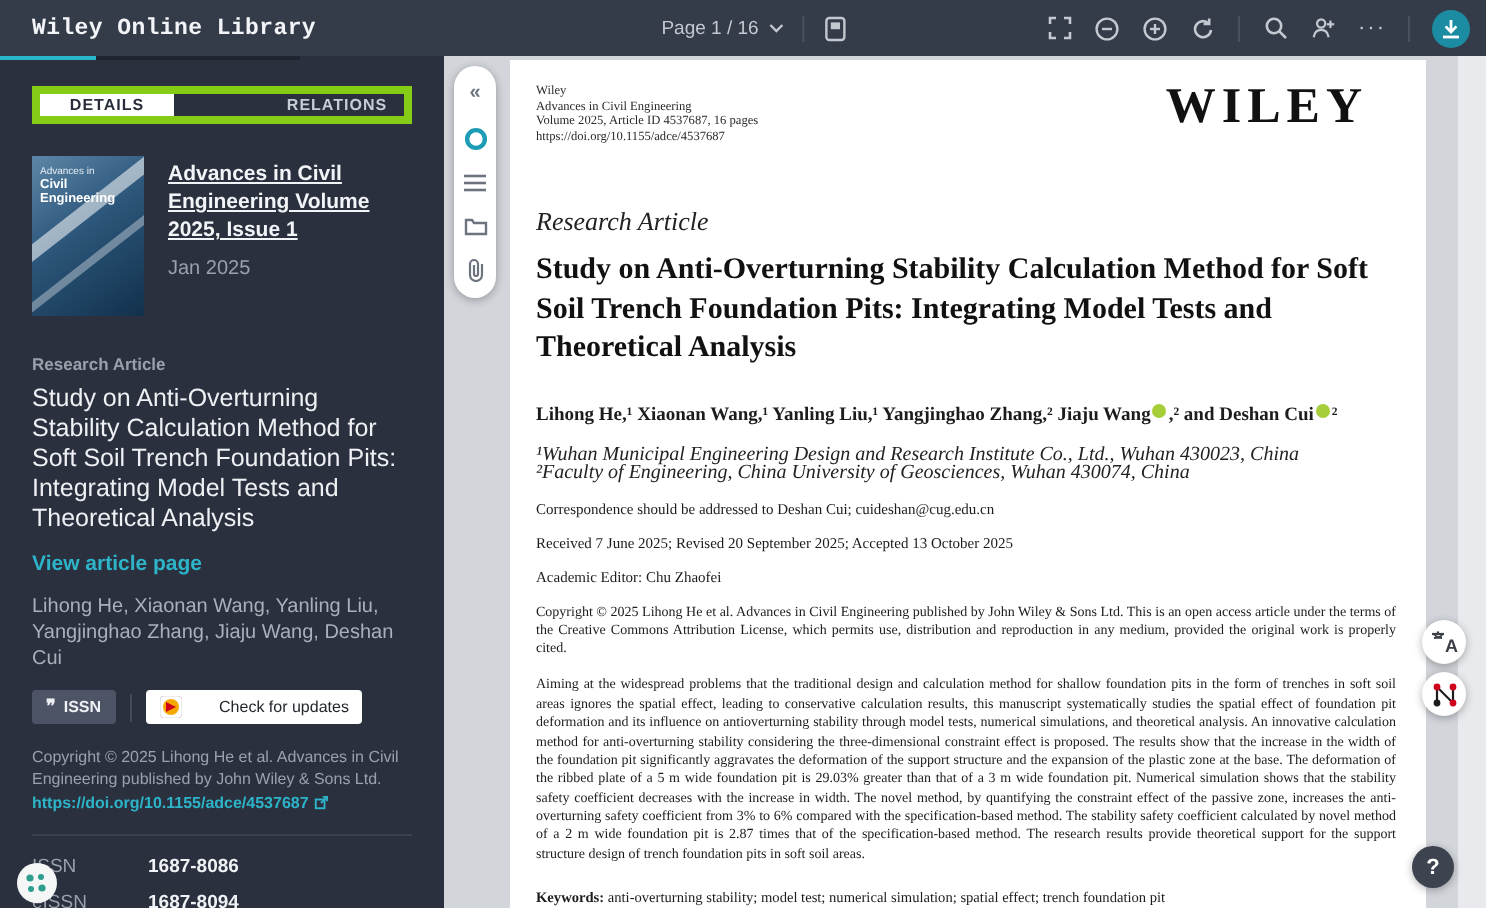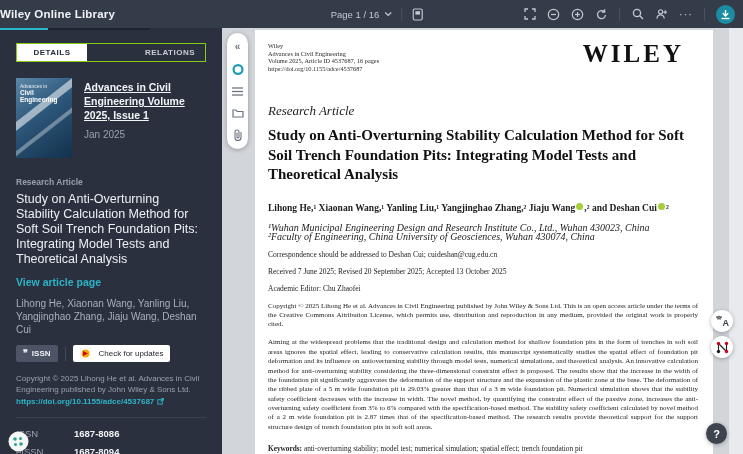--- a/index.html
+++ b/index.html
@@ -3,38 +3,38 @@
 <meta charset="utf-8">
 <style>
   * { margin:0; padding:0; box-sizing:border-box; }
   html,body { width:743px; height:454px; overflow:hidden; background:#d2d5da;
               font-family:"Liberation Sans", sans-serif; }
   .screen { position:relative; width:743px; height:454px; overflow:hidden; }
 
   
   .topbar { position:absolute; top:0; left:0; width:743px; height:28px;
             background:#353c49; z-index:20; display:flex; align-items:center; }
-  .brand { margin-left:0; font-size:11.5px; font-weight:bold; color:#f2f4f7; letter-spacing:.2px; }
+  .brand { margin-left:16px; font-size:11.5px; font-weight:bold; color:#f2f4f7; letter-spacing:.2px;font-family:Liberation Mono, monospace; }
   .topbar-center { position:absolute; left:50%; transform:translateX(-50%);
                    display:flex; align-items:center; gap:9px; color:#c3c8d1;padding-left:12px; }
   .page-indicator { font-size:9.5px; color:#c3c8d1; display:flex; align-items:center; gap:5px; }
   .tb-divider { width:1px; height:13px; background:#4a515e; }
   .topbar-right { position:absolute; right:8px; display:flex; align-items:center; gap:11px; }
   .tb-icon { width:13px; height:13px; display:flex; align-items:center; justify-content:center; color:#c3c8d1; }
   .tb-icon svg { display:block; }
   .more-dots { font-size:11px; color:#c3c8d1; letter-spacing:1px; line-height:13px; }
   .download-btn { width:19px; height:19px; border-radius:50%; background:#1b8ca1;
                   display:flex; align-items:center; justify-content:center; }
   .progress-track { position:absolute; top:28px; left:0; width:150px; height:2px; background:#1f2530; z-index:21; }
   .progress-fill { width:48px; height:2px; background:#28b6ca; }
 
   
   .sidebar { position:absolute; top:28px; left:0; width:222px; height:426px;
              background:#2a303e; color:#e8eaee; overflow:hidden; }
-  .tabs { margin:15px 16px 0; display:flex; border:1px solid #84cc16; height:19px;gap:48px; }
+  .tabs { margin:15px 16px 0; display:flex; border:4px solid #84cc16; height:19px;gap:48px; }
   .tab { flex:1; font-size:8px; font-weight:bold; letter-spacing:.5px;
          display:flex; align-items:center; justify-content:center; cursor:pointer; }
   .tab-active { background:#ffffff; color:#272d3a; }
   .tab-inactive { color:#c9cdd6; }
 
   .journal-row { margin:16px 16px 0; display:flex; gap:12px; }
   .cover { width:56px; height:80px; flex-shrink:0; position:relative; overflow:hidden;
            background:linear-gradient(145deg,#5d87a8 0%,#2c567a 45%,#12314c 100%); }
   .cover:before { content:""; position:absolute; left:-18px; top:22px; width:95px; height:7px;
                   background:rgba(255,255,255,.55); transform:rotate(-38deg); }
@@ -51,21 +51,21 @@
   .side-title { margin:5px 16px 0; font-size:12.5px; line-height:15px; color:#eef0f4; }
   .view-link { margin:9px 16px 0; font-size:10.5px; font-weight:bold; color:#2db4c8; cursor:pointer; }
   .side-authors { margin:9px 16px 0; font-size:10px; line-height:13px; color:#a9afbb; }
 
   .btn-row { margin:9px 16px 0; display:flex; align-items:center; gap:7px; }
   .cite-btn { height:17px; padding:0 7px; background:#4d5466; border-radius:2px; cursor:pointer;
               display:flex; align-items:center; gap:4px; font-size:8px; font-weight:bold; color:#eef0f4; }
   .quote-glyph { font-size:9px; line-height:9px; }
   .btn-sep { width:1px; height:14px; background:#454b5a; }
   .check-btn { height:17px; padding:0 7px; background:#ffffff; border-radius:2px; cursor:pointer;
-               display:flex; align-items:center; gap:8px; font-size:8px; color:#23272e; }
+               display:flex; align-items:center; gap:19px; font-size:8px; color:#23272e; }
 
   .side-copyright { margin:12px 16px 0; font-size:8px; line-height:10.5px; color:#9aa1ae; }
   .doi-link { margin:2px 16px 0; font-size:8px; font-weight:bold; color:#2db4c8; cursor:pointer;
               display:flex; align-items:center; gap:3px; }
   .side-divider { margin:11px 16px 0; border-top:1px solid #3a4150; }
 
   .meta { margin:10px 16px 0; }
   .meta-row { display:flex; margin-bottom:6.5px; font-size:9.5px; line-height:11px; }
   .meta-label { width:58px; color:#9aa1ae; flex-shrink:0; }
   .meta-value { color:#f0f2f5; font-weight:bold; }

